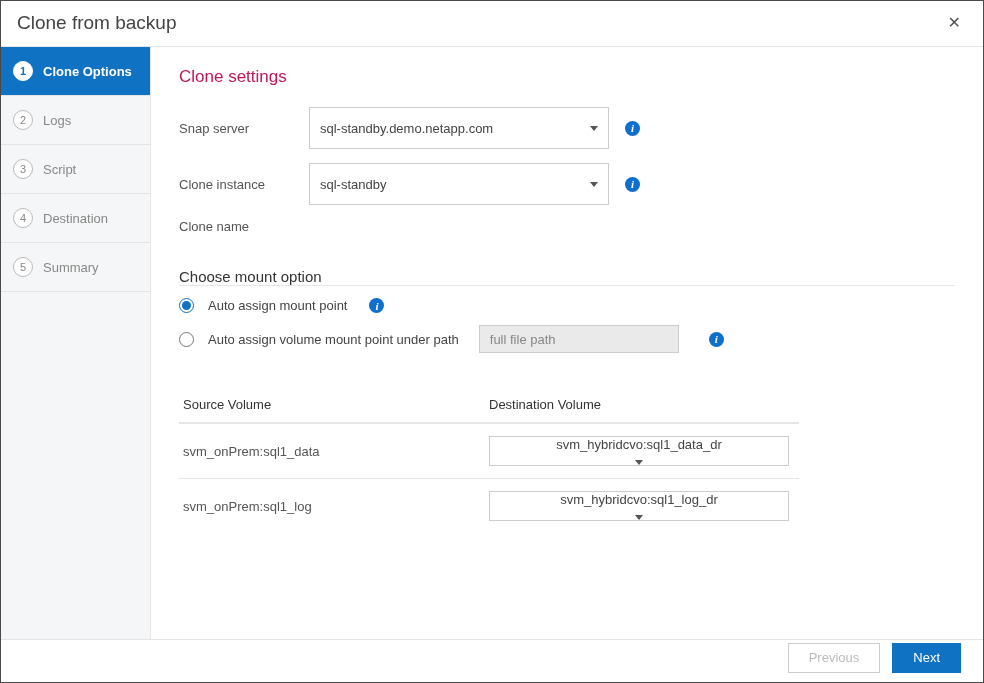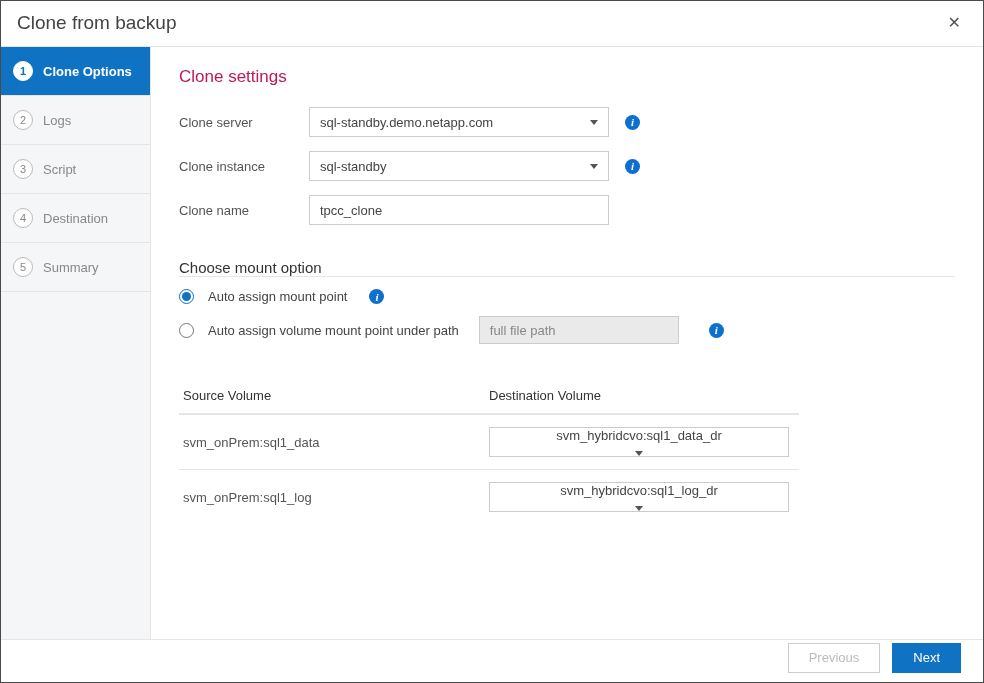--- a/index.html
+++ b/index.html
@@ -90,21 +90,21 @@
     display: flex;
     align-items: center;
     margin-bottom: 14px;
   }
   .form-label {
     width: 130px;
     color: #555;
     font-size: 13px;
   }
   .select, .text-input {
-    height: 30px;
+    height: 42px;
     border: 1px solid #ccc;
     padding: 0 10px;
     font-size: 13px;
     color: #444;
     background: #fff;
     display: flex;
     align-items: center;
     justify-content: space-between;
   }
   .select { width: 300px; cursor: pointer; }
@@ -269,42 +269,39 @@
       <span class="step-num">5</span>
       <span>Summary</span>
     </div>
   </div>
 
   <div class="main">
 
     <div class="section-heading">Clone settings</div>
 
     <div class="form-row">
-      <div class="form-label">Clone server</div>
+      <div class="form-label">Snap server</div>
       <div class="select">
         <span>sql-standby.demo.netapp.com</span>
         <span class="caret-down"></span>
       </div>
       <span class="info-icon">i</span>
     </div>
 
     <div class="form-row">
       <div class="form-label">Clone instance</div>
       <div class="select">
         <span>sql-standby</span>
         <span class="caret-down"></span>
       </div>
       <span class="info-icon">i</span>
     </div>
 
     <div class="form-row">
       <div class="form-label">Clone name</div>
-      <div class="text-input">
-        <input type="text" value="tpcc_clone" style="">
-      </div>
     </div>
 
     <div class="subsection">
       <div class="sub-heading">Choose mount option</div>
 
       <div class="radio-row">
         <input type="radio" checked="" style="">
         <span class="radio-label">Auto assign mount point</span>
         <span class="info-icon" style="margin-left:8px">i</span>
       </div>

